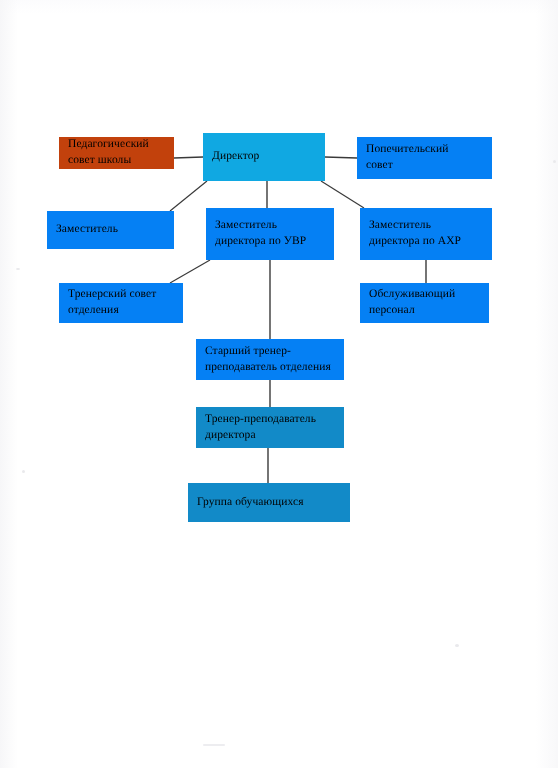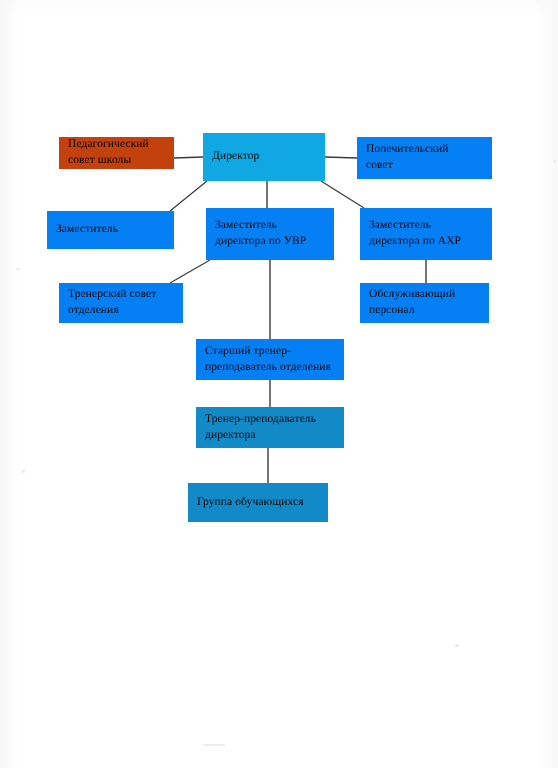--- a/index.html
+++ b/index.html
@@ -132,18 +132,18 @@
 персонал</span>
         </div>
         <div class="node c-blue left" style="left: 196px; top: 339px; width: 148px; height: 41px; background: rgb(5, 128, 244);">
           <span class="label">Старший тренер-
 преподаватель отделения</span>
         </div>
         <div class="node c-teal left" style="left: 196px; top: 407px; width: 148px; height: 41px; background: rgb(18, 138, 200);">
           <span class="label">Тренер-преподаватель
 директора</span>
         </div>
-        <div class="node c-teal center" style="left: 188px; top: 483px; width: 140px; height: 39px; background: rgb(18, 138, 200);">
+        <div class="node c-teal center" style="left: 188px; top: 483px; width: 162px; height: 39px; background: rgb(18, 138, 200);">
           <span class="label">Группа обучающихся</span>
         </div>
       </div>
   </div>
 </div>
 
 </body></html>

